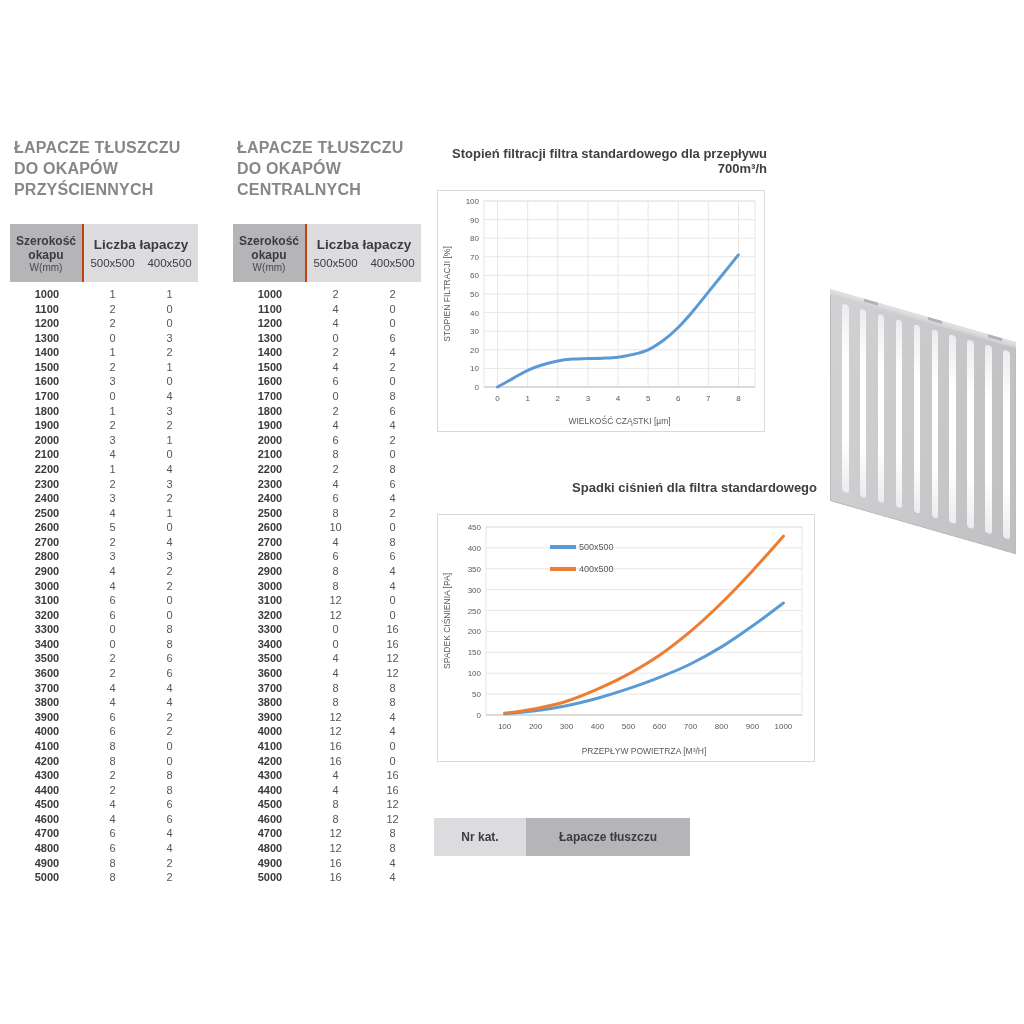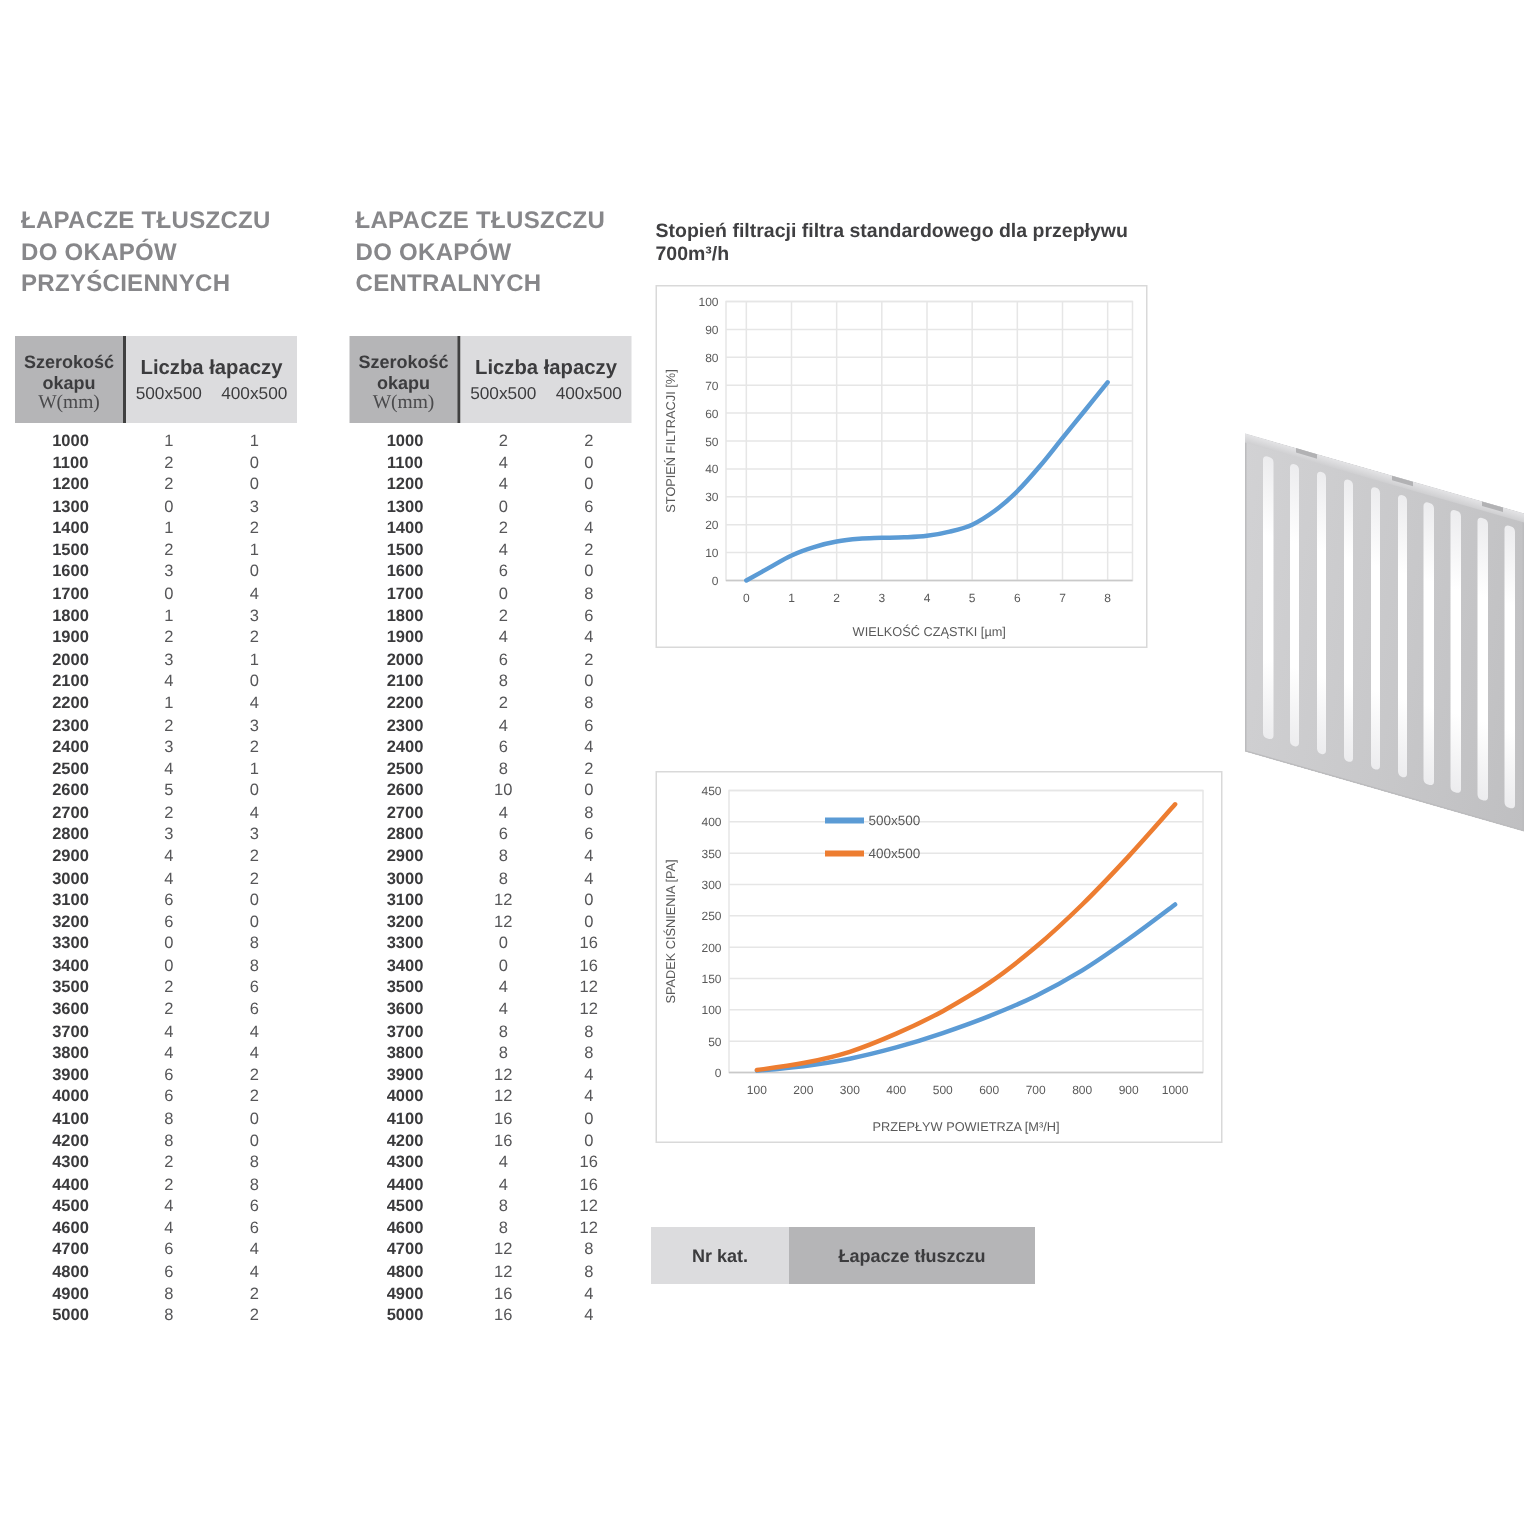--- a/index.html
+++ b/index.html
@@ -7,35 +7,35 @@
         font-family:"Liberation Sans",sans-serif;-webkit-font-smoothing:antialiased;}
   .abs{position:absolute;}
 
   
   .sec-title{font-size:16px;font-weight:bold;color:#87878a;line-height:21px;letter-spacing:.2px;}
   .sec-title span{display:block;}
 
   
   .spec-table{width:188px;}
   .spec-head{display:grid;grid-template-columns:74px 114px;height:58px;}
-  .spec-head .c1{background:#b5b5b7;border-right:2px solid #404040;display:flex;flex-direction:column;
+  .spec-head .c1{background:#b5b5b7;border-right:2px solid #c2410c;display:flex;flex-direction:column;
                  align-items:center;justify-content:center;color:#3c3c3e;}
   .spec-head .c1 .l1,.spec-head .c1 .l2{font-size:12px;font-weight:bold;line-height:14px;}
-  .spec-head .c1 .l3{font-size:13px;line-height:11px;color:#4a4a4c;font-family:Liberation Serif, serif;}
+  .spec-head .c1 .l3{font-size:10px;line-height:11px;color:#4a4a4c;}
   .spec-head .grp{background:#dcdcde;display:flex;flex-direction:column;justify-content:center;}
   .spec-head .grp .gt{font-size:13.5px;font-weight:bold;color:#3c3c3e;text-align:center;margin-bottom:5px;}
   .spec-head .grp .sub{display:grid;grid-template-columns:57px 57px;}
   .spec-head .grp .sub span{font-size:11.5px;color:#3c3c3e;text-align:center;}
   .spec-rows{margin-top:5px;}
   .spec-rows .r{display:grid;grid-template-columns:74px 57px 57px;height:14.58px;line-height:14.58px;}
   .spec-rows .r b{font-size:11px;color:#3a3a3c;text-align:center;font-weight:bold;}
   .spec-rows .r span{font-size:11px;color:#565658;text-align:center;}
 
   
-  .chart-title{font-size:13px;font-weight:600;color:#3f3f41;text-align:left;}
+  .chart-title{font-size:13px;font-weight:600;color:#3f3f41;text-align:right;}
   .chart-panel{background:#fff;border:1px solid #d9d9d9;}
   .chart-panel svg{display:block;}
 
   
   .cat-head{display:grid;grid-template-columns:92px 164px;height:38px;border-radius:16px;}
   .cat-head .h1{background:#dcdcde;display:flex;align-items:center;justify-content:center;
                 font-size:12px;font-weight:bold;color:#3c3c3e;}
   .cat-head .h2{background:#b5b5b7;display:flex;align-items:center;justify-content:center;
                 font-size:12px;font-weight:bold;color:#3c3c3e;}
   .cat-rows{margin-top:3px;}
@@ -567,20 +567,21 @@
         <text x="240.21666666666667" y="210" font-size="8" fill="#595959" text-anchor="middle" font-family="Liberation Sans,sans-serif">6</text>
         <text x="270.3277777777778" y="210" font-size="8" fill="#595959" text-anchor="middle" font-family="Liberation Sans,sans-serif">7</text>
         <text x="300.43888888888887" y="210" font-size="8" fill="#595959" text-anchor="middle" font-family="Liberation Sans,sans-serif">8</text>
         <line x1="46" y1="196" x2="317" y2="196" stroke="#c9c9c9" stroke-width="1"></line>
         <path d="M59.55 196C62.1 194.6 69.6 190.4 74.6 187.6C79.6 184.8 84.6 181.6 89.7 179.3C94.7 176.9 99.7 175.2 104.7 173.7C109.7 172.1 114.8 170.9 119.8 170.0C124.8 169.0 129.8 168.5 134.8 168.1C139.8 167.7 144.9 167.7 149.9 167.5C154.9 167.4 159.9 167.4 164.9 167.2C170.0 167.0 175.0 166.9 180.0 166.2C185.0 165.6 190.0 164.7 195.1 163.4C200.1 162.2 205.1 161.1 210.1 158.8C215.1 156.5 220.1 153.2 225.2 149.5C230.2 145.8 235.2 141.4 240.2 136.5C245.2 131.5 250.3 125.6 255.3 119.7C260.3 113.9 265.3 107.3 270.3 101.1C275.3 94.9 280.4 88.7 285.4 82.5C290.4 76.3 297.9 67.0 300.4 63.9" fill="none" stroke="#5B9BD5" stroke-width="3" stroke-linecap="round"></path>
         <text x="181.5" y="233" font-size="8.5" fill="#595959" text-anchor="middle" font-family="Liberation Sans,sans-serif">WIELKOŚĆ CZĄSTKI [µm]</text>
         <text x="12" y="103" font-size="8.5" fill="#595959" text-anchor="middle" font-family="Liberation Sans,sans-serif" transform="rotate(-90 12 103)">STOPIEŃ FILTRACJI [%]</text>
       </svg>
     </div>
 
+  <div class="abs chart-title" style="left:437px;top:480px;width:380px;">Spadki ciśnień dla filtra standardowego</div>
   <div class="abs chart-panel" style="left:437px;top:514px;width:376px;height:246px;">
       <svg width="376" height="246" xmlns="http://www.w3.org/2000/svg">
         <rect x="48" y="12" width="316" height="188" fill="none" stroke="#e6e6e6"></rect>
         <line x1="48" y1="200" x2="364" y2="200" stroke="#e6e6e6" stroke-width="1"></line>
         <text x="43" y="203" font-size="8" fill="#595959" text-anchor="end" font-family="Liberation Sans,sans-serif">0</text>
         <line x1="48" y1="179.11111111111111" x2="364" y2="179.11111111111111" stroke="#e6e6e6" stroke-width="1"></line>
         <text x="43" y="182.11111111111111" font-size="8" fill="#595959" text-anchor="end" font-family="Liberation Sans,sans-serif">50</text>
         <line x1="48" y1="158.22222222222223" x2="364" y2="158.22222222222223" stroke="#e6e6e6" stroke-width="1"></line>
         <text x="43" y="161.22222222222223" font-size="8" fill="#595959" text-anchor="end" font-family="Liberation Sans,sans-serif">100</text>
         <line x1="48" y1="137.33333333333334" x2="364" y2="137.33333333333334" stroke="#e6e6e6" stroke-width="1"></line>

